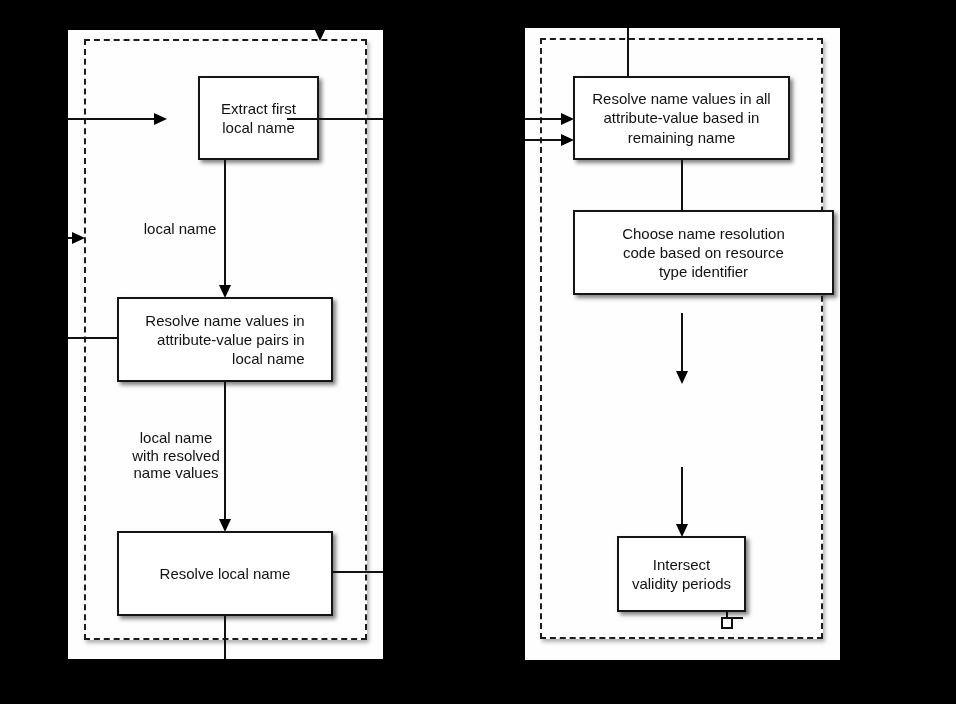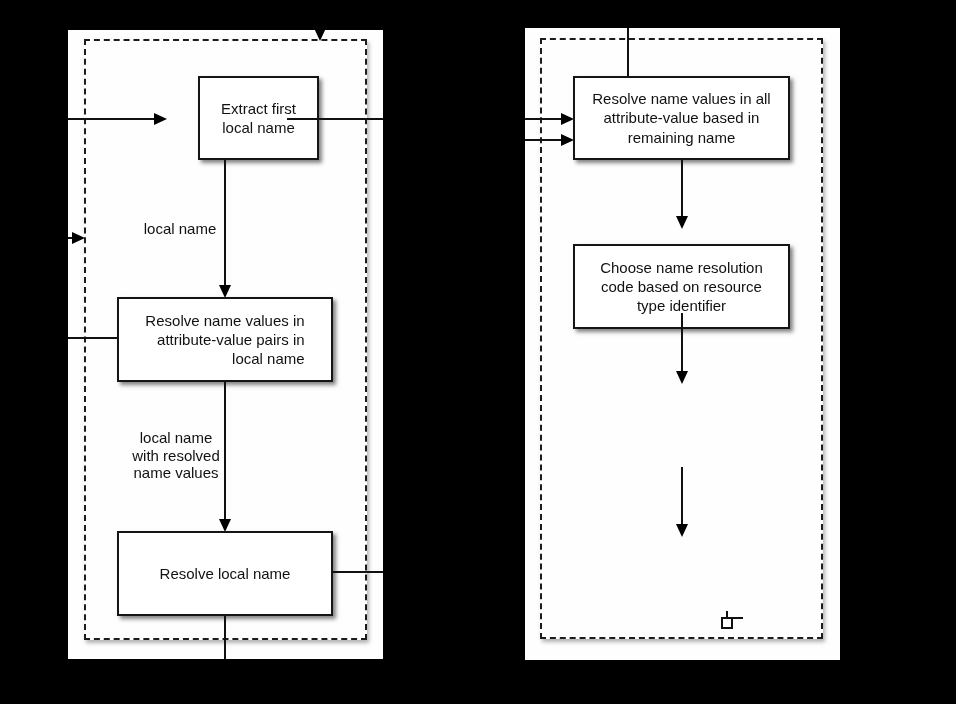--- a/index.html
+++ b/index.html
@@ -93,29 +93,31 @@
   <div class="hline" style="left:525px;top:139px;width:37px;"></div>
   <div class="arr-r" style="left:561px;top:134px;"></div>
 
   <div class="fcbox" style="left:573px;top:76px;width:217px;height:84px;">Resolve name values in all
 attribute-value based in
 remaining name</div>
 
   <div class="vline" style="left:681px;top:160px;height:57px;"></div>
   <div class="arr-d" style="left:676px;top:216px;"></div>
 
-  <div class="fcbox" style="left:573px;top:244px;width:217px;height:85px;">Choose name resolution
+  <div class="fcbox" style="left:573px;top:210px;width:261px;height:85px;">Choose name resolution
 code based on resource
 type identifier</div>
 
   <div class="vline" style="left:681px;top:313px;height:59px;"></div>
   <div class="arr-d" style="left:676px;top:371px;"></div>
 
 
   <div class="vline" style="left:681px;top:467px;height:58px;"></div>
   <div class="arr-d" style="left:676px;top:524px;"></div>
 
+  <div class="fcbox" style="left:617px;top:536px;width:129px;height:76px;">Intersect
+validity periods</div>
 
   <div class="vline" style="left:726px;top:611px;height:8px;"></div>
   <div class="port-square" style="left:721px;top:617px;"></div>
   <div class="hline" style="left:733px;top:617px;width:10px;"></div>
 
 </div>
 
 </body></html>

